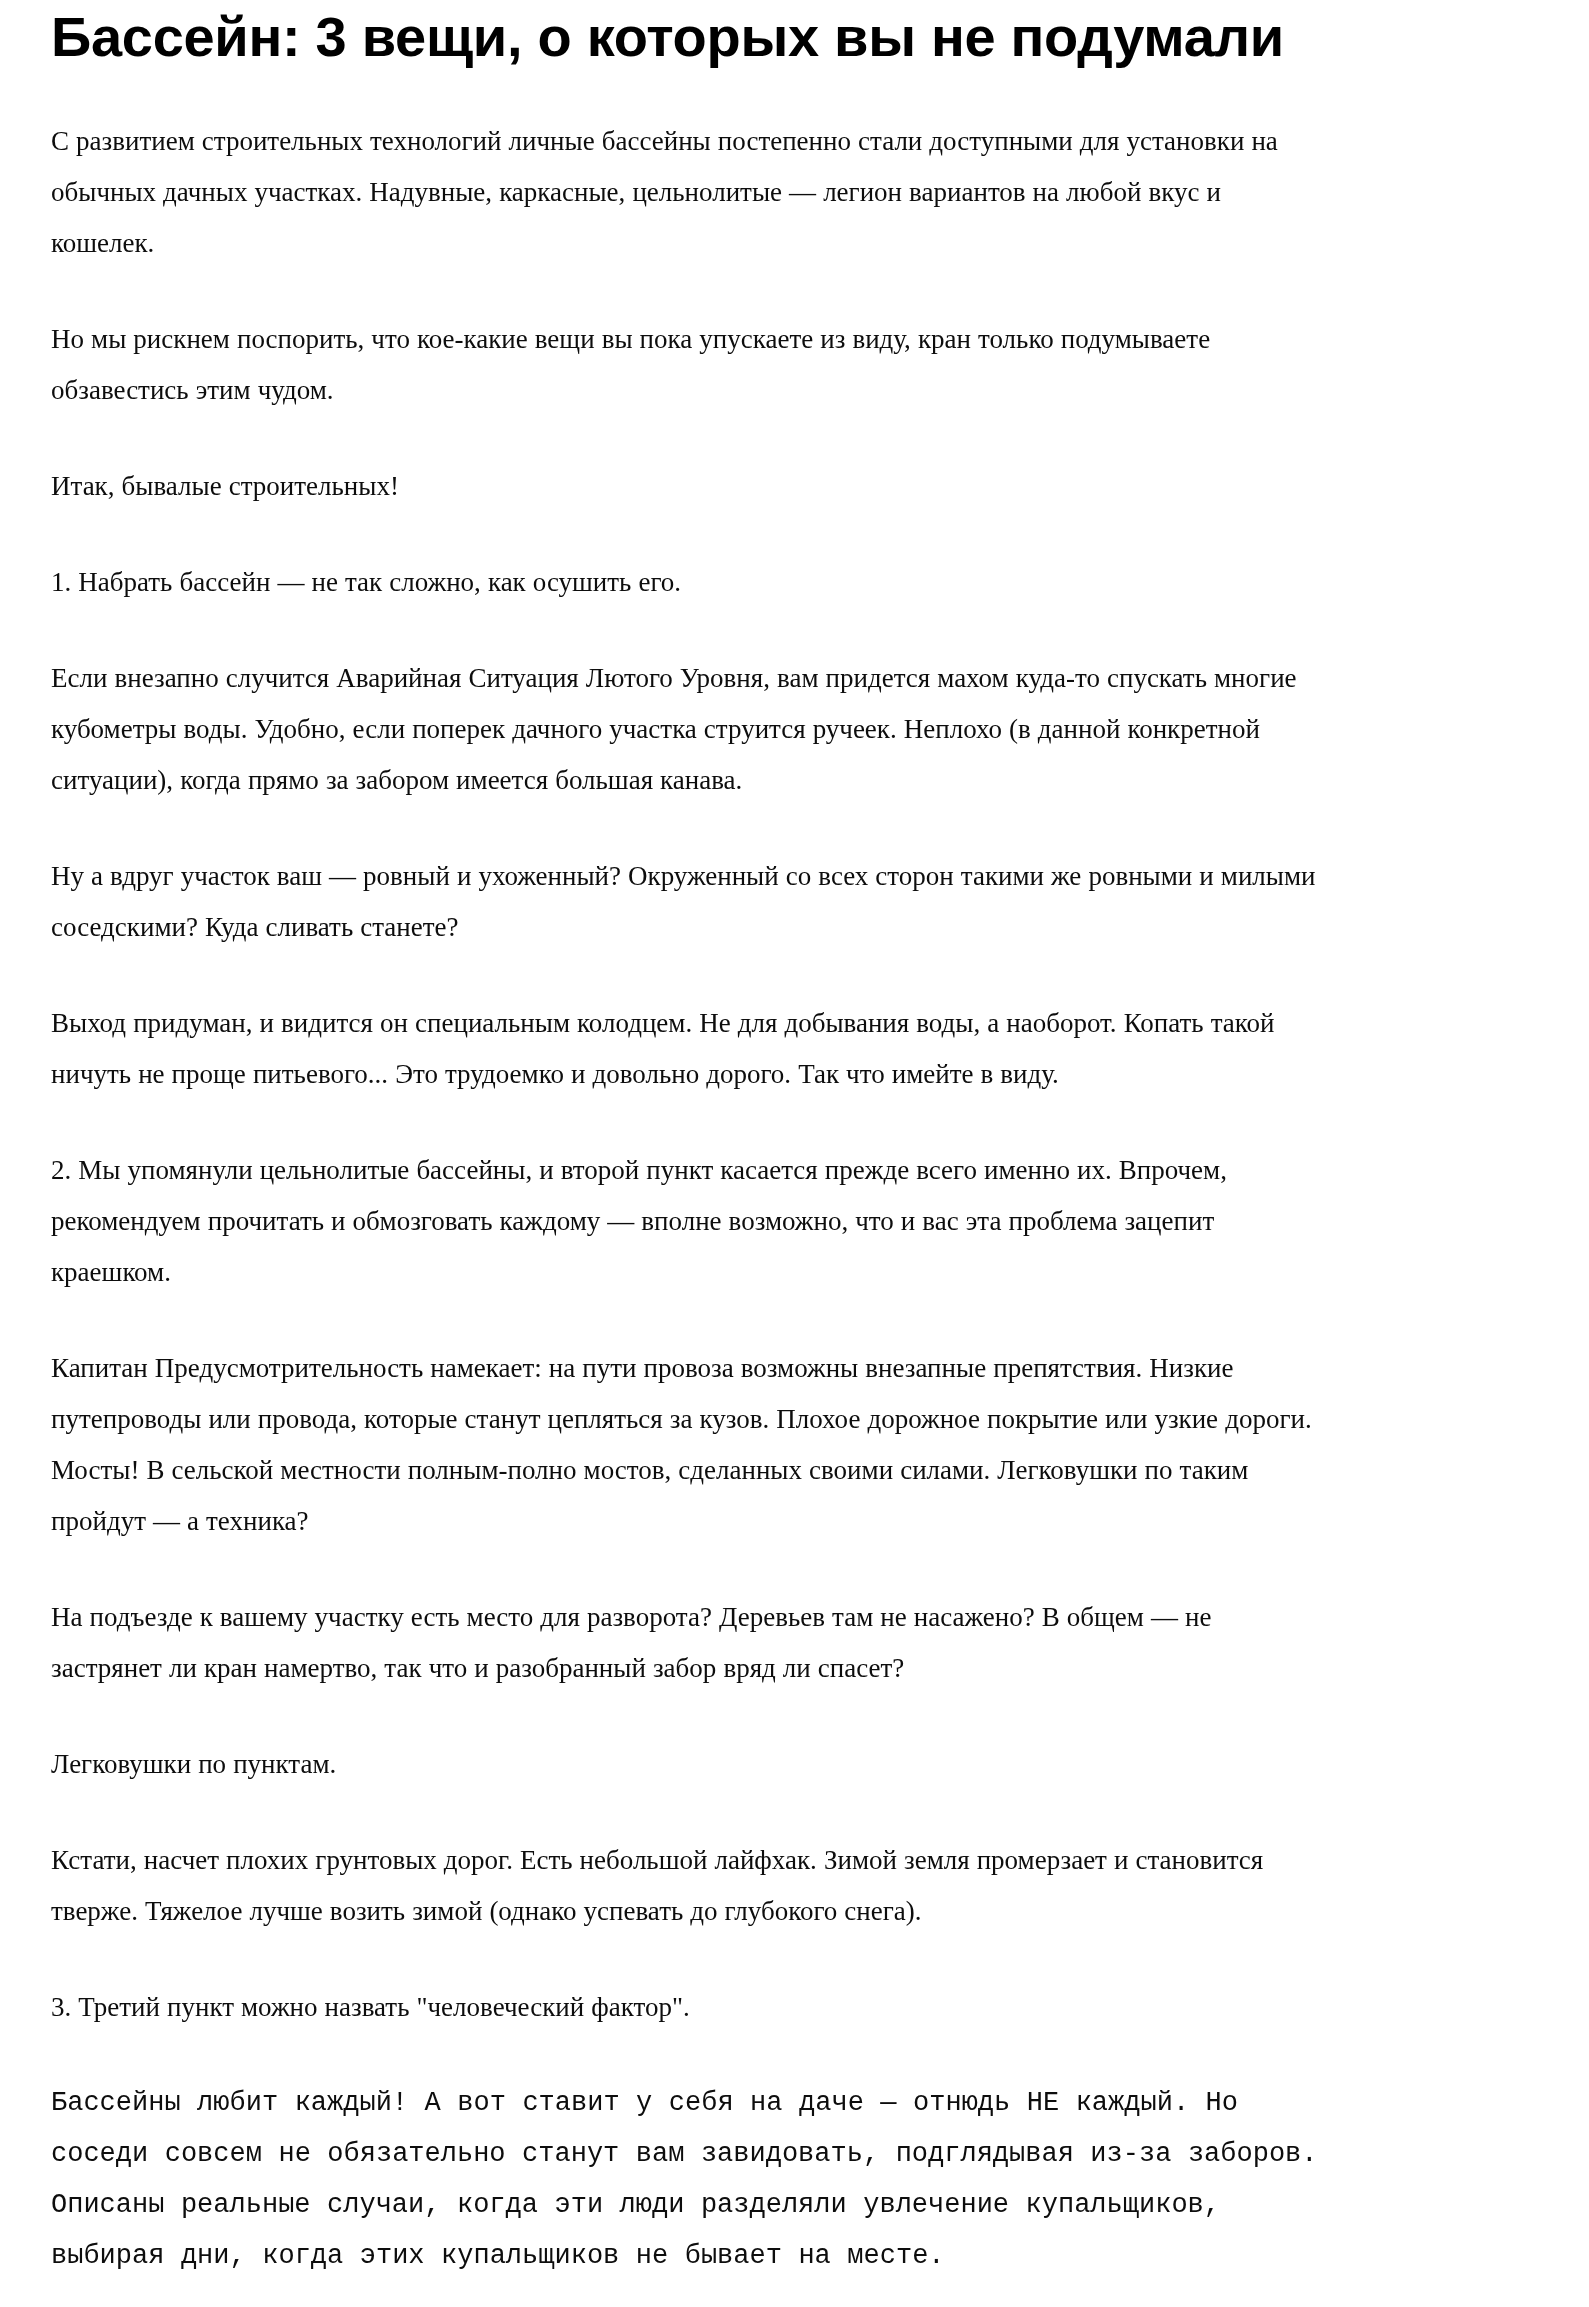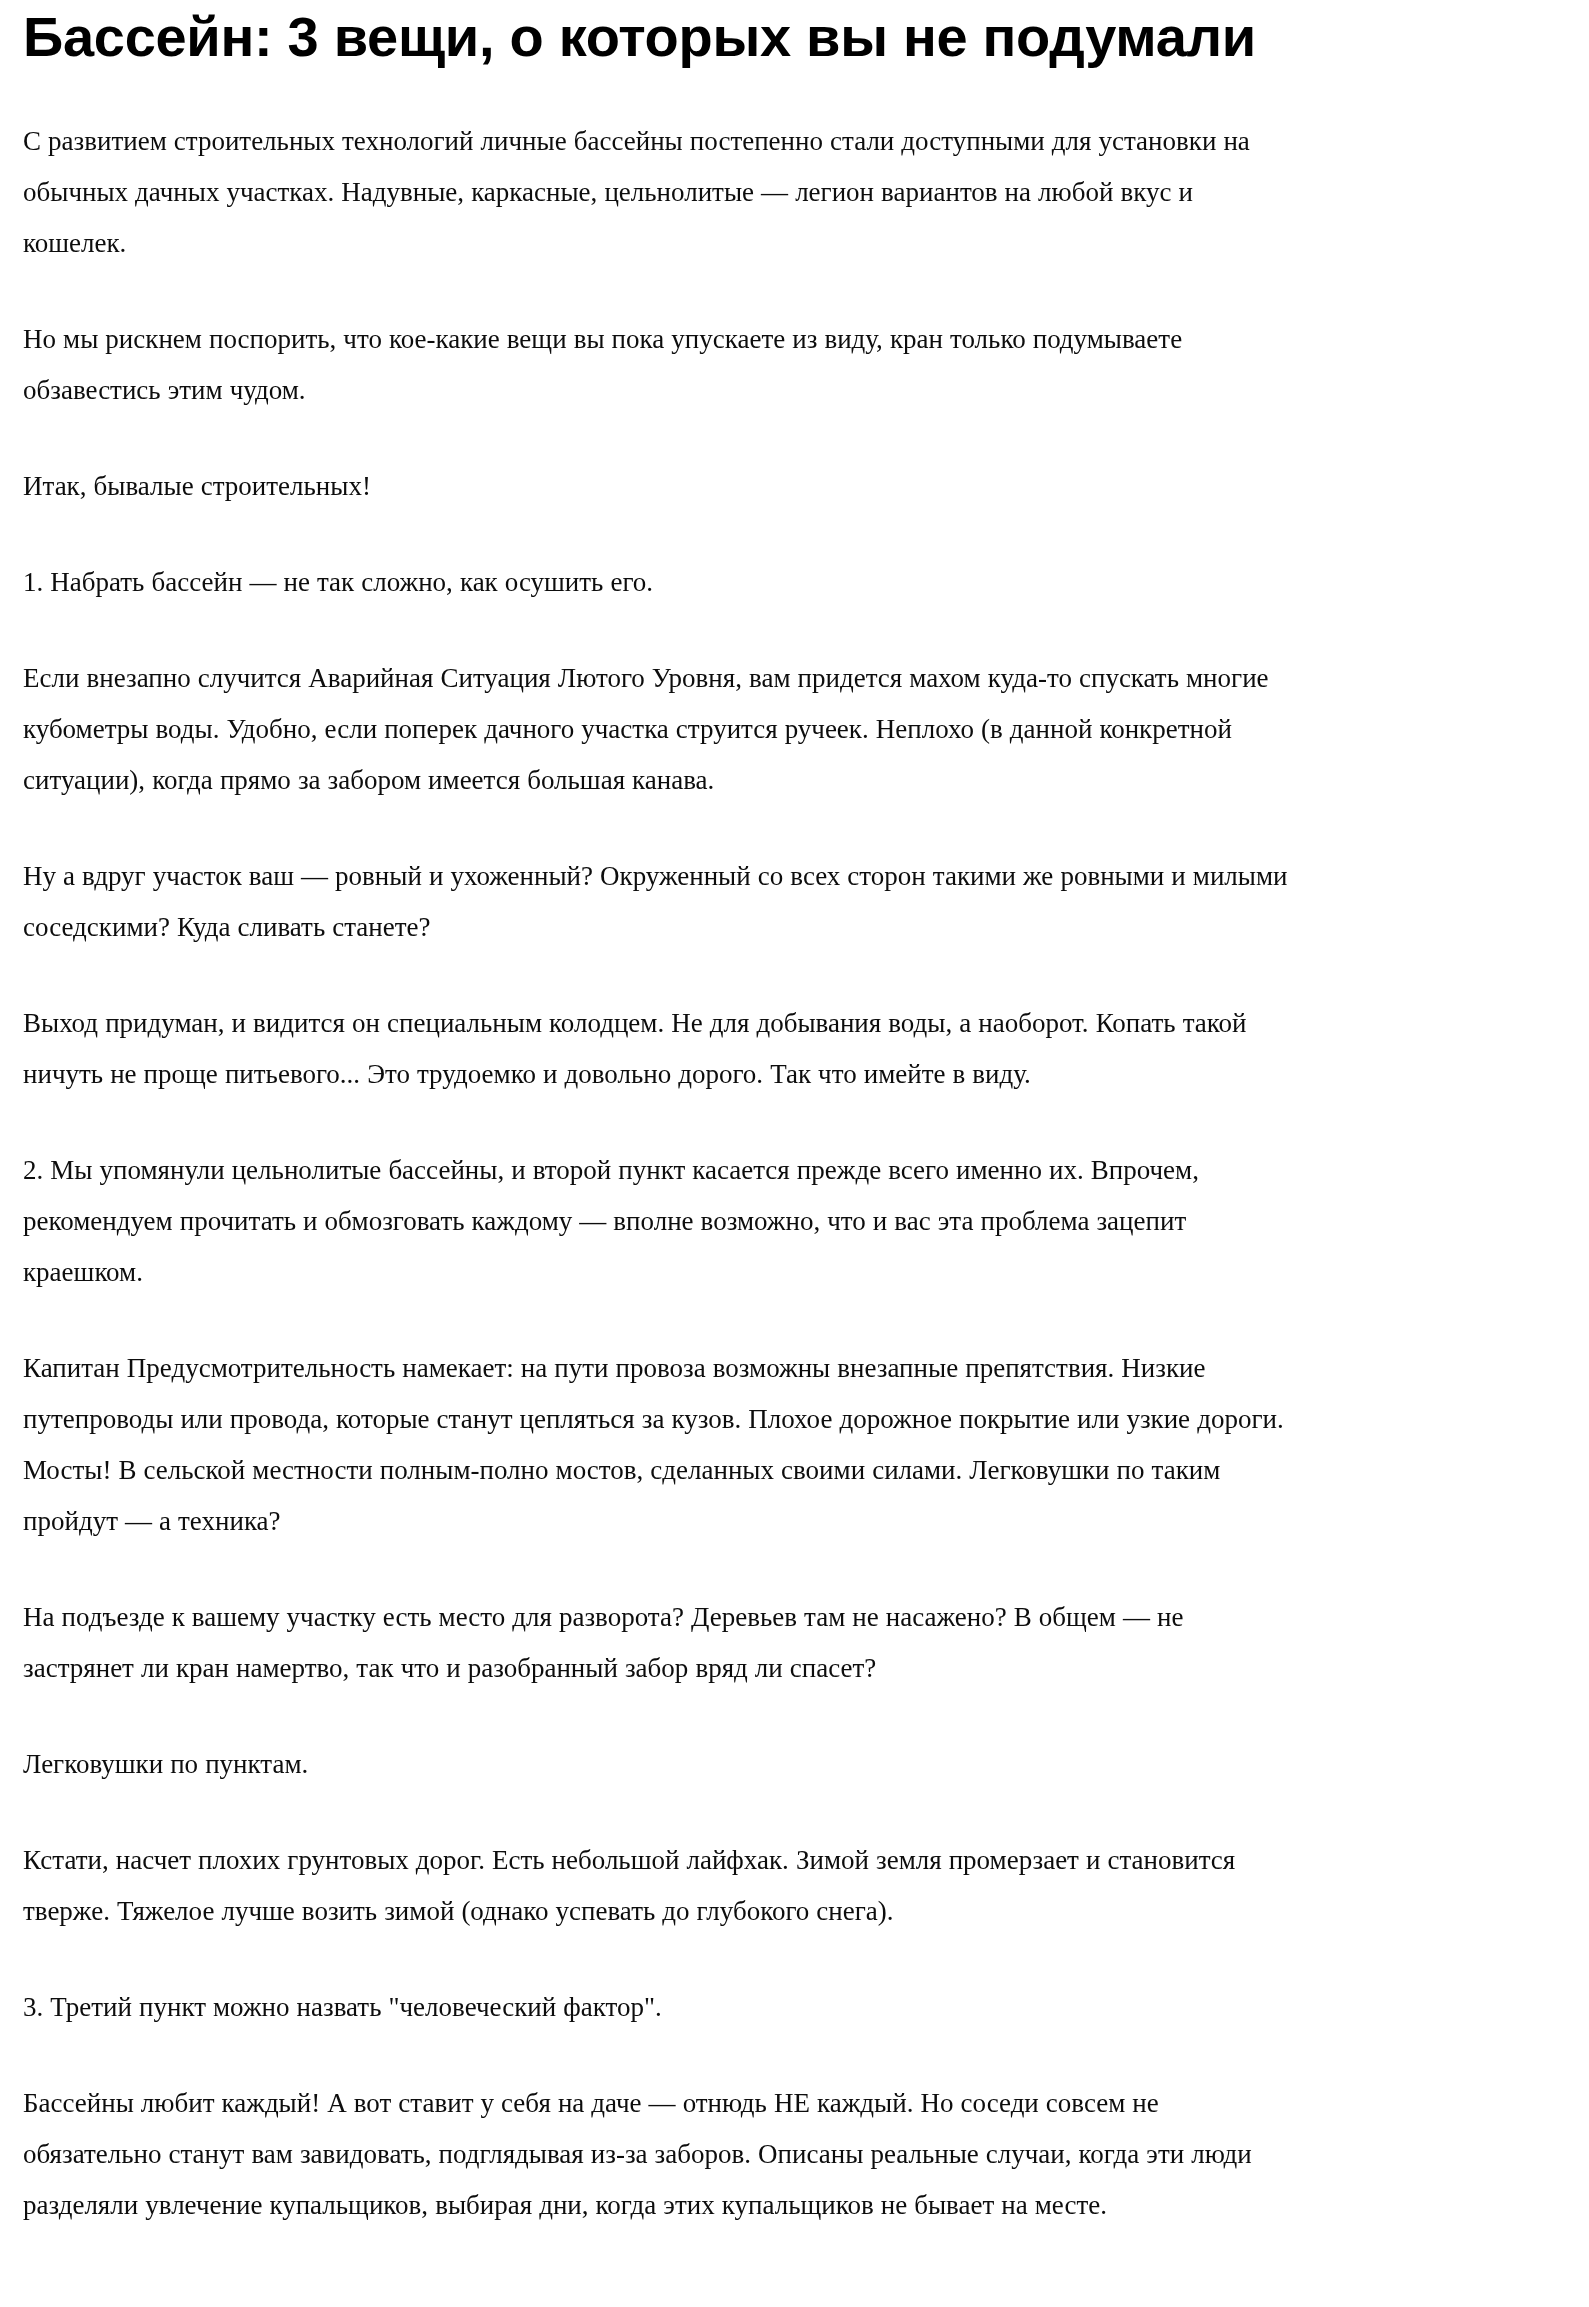--- a/index.html
+++ b/index.html
@@ -15,20 +15,21 @@
     color: #0a0a0a;
     -webkit-font-smoothing: antialiased;
   }
   .page {
     width: 1326px;
     min-height: 2307px;
     box-sizing: border-box;
     padding: 0 31px 0 23px;
     background: #ffffff;
     overflow: hidden;
+    margin-left: 28px;
   }
   .article-title {
     font-family: "Liberation Sans", "DejaVu Sans", sans-serif;
     font-weight: 700;
     font-size: 56px;
     line-height: 1.0;
     letter-spacing: -0.3px;
     color: #000000;
     margin: 0;
     padding-top: 9px;
@@ -42,20 +43,21 @@
     font-family: "Liberation Serif", "DejaVu Serif", serif;
     font-size: 27px;
     line-height: 51px;
     color: #0d0d0d;
     margin: 0 0 45px 0;
     text-align: left;
     word-spacing: 0.3px;
   }
   .paragraph:last-child {
     margin-bottom: 0;
+    font-family: Liberation Mono, monospace;
   }
 </style>
 </head>
 <body>
 
 <div class="page">
 
   <h1 class="article-title">Бассейн: 3 вещи, о которых вы не подумали</h1>
 
   <div class="body-copy">

